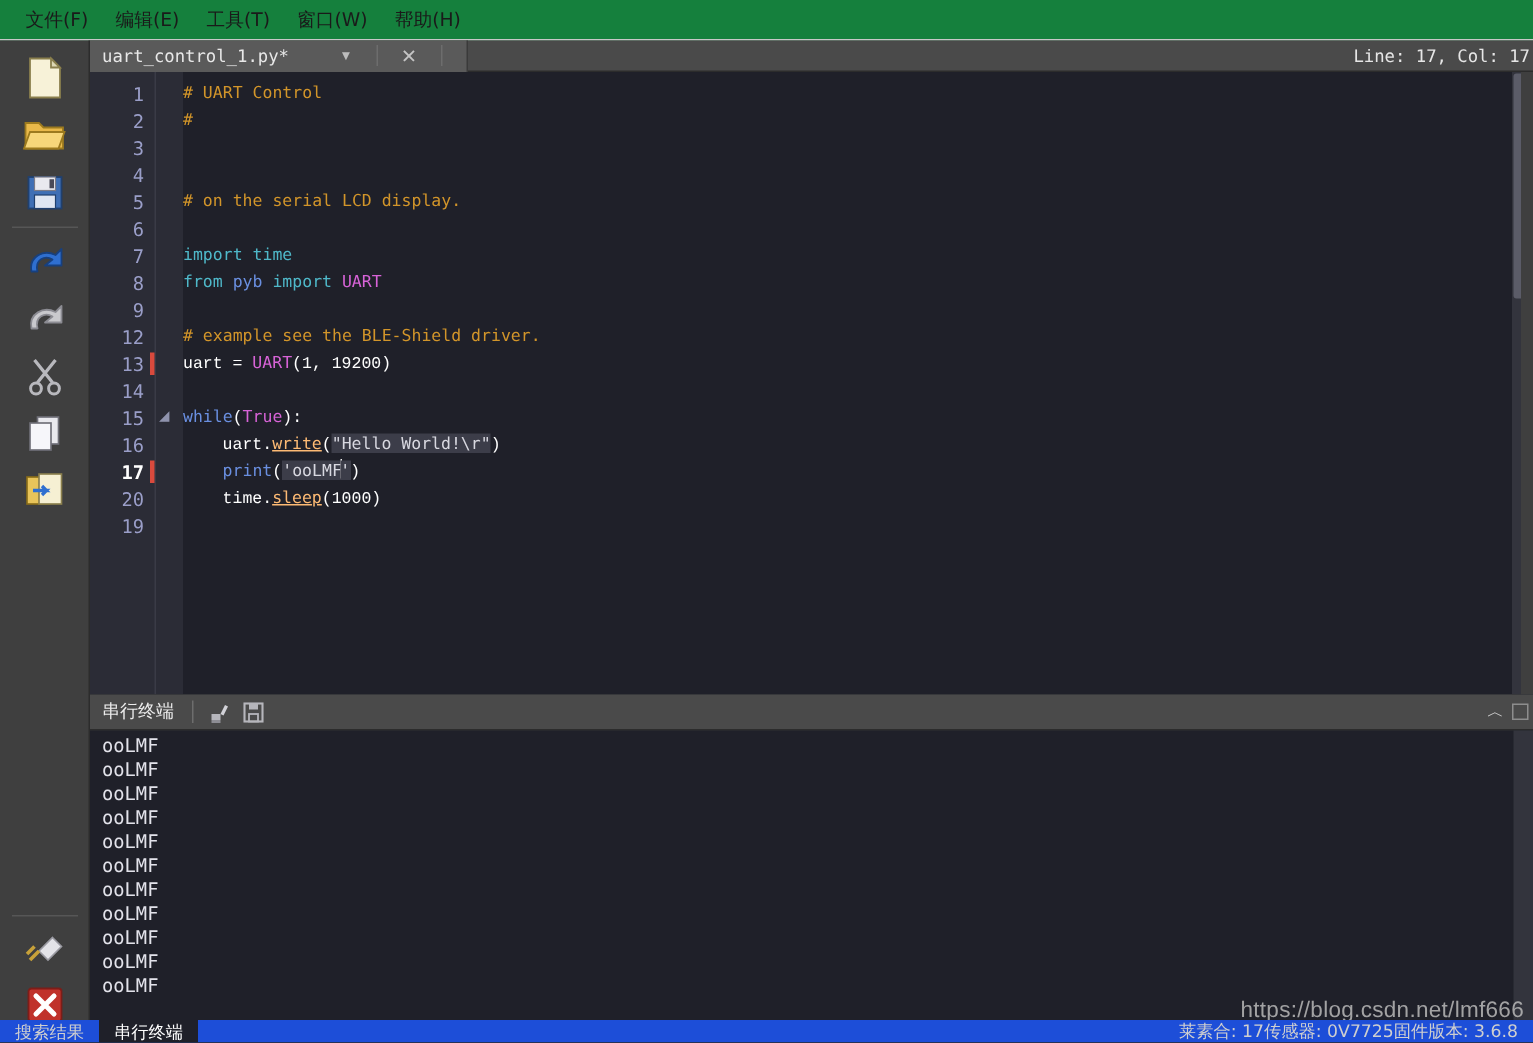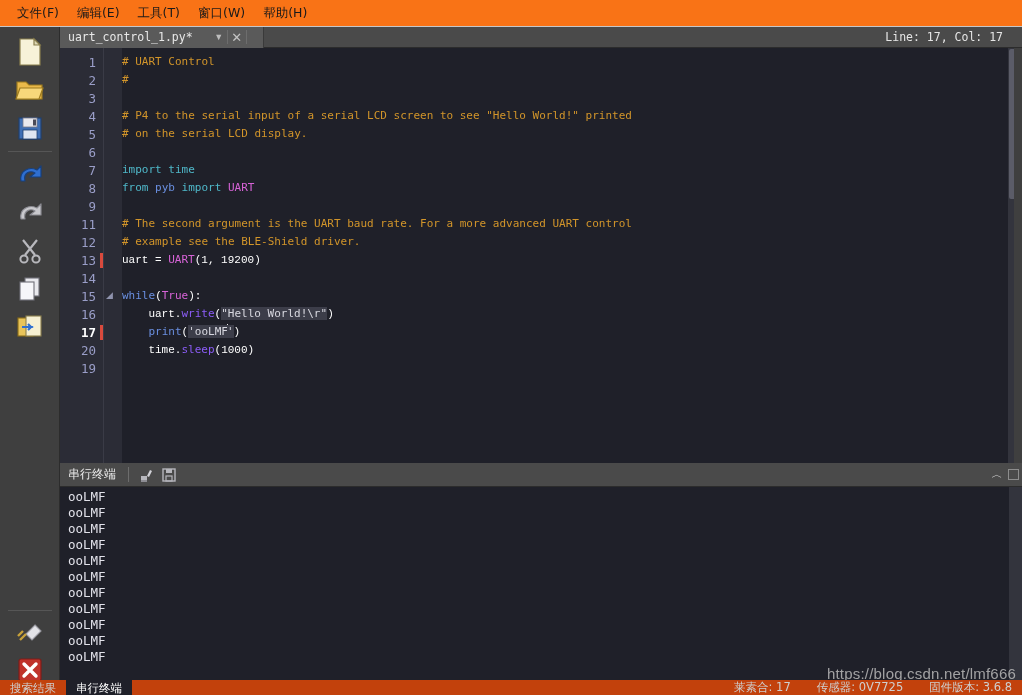--- a/index.html
+++ b/index.html
@@ -7,21 +7,21 @@
     width: 1022px; height: 695px;
     background: #2b2b2b;
     font-family: "Liberation Sans", sans-serif;
     overflow: hidden;
   }
   #app { position: relative; width: 1022px; height: 695px; background: #3a3a3a; }
 
   
   .menubar {
     position: absolute; left: 0; top: 0; width: 1022px; height: 27px;
-    background: #f97316; border-bottom: 1px solid #c8c8c8;
+    background: #15803d; border-bottom: 1px solid #c8c8c8;
     display: flex; align-items: center; padding-left: 8px;
   }
   .menuitem {
     font-size: 12.5px; color: #1a1a1a; padding: 3px 9px; white-space: nowrap;
     font-family: "DejaVu Sans", sans-serif;
   }
 
   
   .lefttool {
     position: absolute; left: 0; top: 27px; width: 60px; height: 668px;
@@ -32,33 +32,33 @@
   .tool-sep { width: 44px; height: 1px; background: #565656; margin: 4px 0; }
   .spacer { flex: 1 1 auto; }
 
   
   .tabstrip {
     position: absolute; left: 60px; top: 27px; width: 962px; height: 21px;
     background: #4a4a4a; border-bottom: 1px solid #2c2c2c;
     display: flex; align-items: center;
   }
   .filetab {
-    height: 21px; display: flex; align-items: center; gap: 0px;
+    height: 21px; display: flex; align-items: center; gap: 12px;
     background: #5a5a5a; padding: 0 16px 0 8px; border-right: 1px solid #3a3a3a;
   }
   .filetab .fname {
     font-family: "DejaVu Sans Mono", monospace; font-size: 11.5px; color: #e8e8e8;
     white-space: nowrap; padding-right: 18px;
   }
   .tab-caret { width: 16px; text-align: center; color: #bdbdbd; font-size: 9px; }
   .tab-div { width: 1px; height: 14px; background: #6d6d6d; }
   .tab-x { width: 18px; text-align: center; color: #c4c4c4; font-size: 13px; line-height: 1; }
   .linecol {
     margin-left: auto; font-family: "DejaVu Sans Mono", monospace;
-    font-size: 11.5px; color: #e6e6e6; padding-right: 19px; white-space: nowrap;
+    font-size: 11.5px; color: #e6e6e6; padding-right: 2px; white-space: nowrap;
   }
 
   
   .editor {
     position: absolute; left: 60px; top: 48px; width: 962px; height: 415px;
     background: #1f2029; overflow: hidden;
   }
   .gutter {
     position: absolute; left: 0; top: 0; width: 44px; height: 100%;
     background: #2b2c36; border-right: 1px solid #3a3b46;
@@ -83,21 +83,21 @@
   }
   .ctext {
     position: absolute; left: 62px; top: 0; height: 18px; line-height: 18px;
     font-family: "DejaVu Sans Mono", monospace; font-size: 11px;
     white-space: pre; letter-spacing: 0px;
   }
   .cm  { color: #d2952a; }           
   .kw  { color: #4fb8c9; }           
   .kw2 { color: #6a8fe0; margin-top: 25px; }           
   .cls { color: #d763d7; }           
-  .fn  { color: #8b5cf6; }           
+  .fn  { color: #fdba74; text-decoration: underline; }           
   .pl  { color: #ffffff; font-family: Liberation Mono, monospace; }
   .str { color: #d8d8e0; background: #3c3d49; }
   .caret-bar {
     display: inline-block; width: 1px; height: 13px; background: #e8e8e8;
     vertical-align: -2px; margin: 0 -1px;
   }
   .vscroll {
     position: absolute; right: 0; top: 0; width: 14px; height: 100%;
     background: #33343d;
   }
@@ -142,29 +142,29 @@
   
   .watermark {
     position: absolute; right: 6px; top: 665px;
     font-family: "Liberation Sans", sans-serif; font-size: 15px;
     color: #b9b9b9; opacity: .85; white-space: nowrap; letter-spacing: .2px;
   }
 
   
   .statusbar {
     position: absolute; left: 0; top: 680px; width: 1022px; height: 15px;
-    background: #c2410c; display: flex; align-items: flex-start; overflow: hidden;
+    background: #1d4ed8; display: flex; align-items: flex-start; overflow: hidden;
   }
   .stab {
     font-family: "DejaVu Sans", sans-serif; font-size: 11.5px; color: #cfcfcf;
     padding: 1px 10px; white-space: nowrap;
   }
   .stab.active { background: #1f2029; color: #ffffff; }
   .status-right {
-    margin-left: auto; display: flex; gap: 26px; padding-right: 10px;
+    margin-left: auto; display: flex; padding-right: 10px;
     font-family: "DejaVu Sans", sans-serif; font-size: 11.5px; color: #cfcfcf;
     white-space: nowrap;
   }
 </style>
 </head>
 <body>
 
 <div id="app">
 
   <div class="menubar">
@@ -279,45 +279,40 @@
         </div>
         <div class="row">
           <span class="lnum">2</span>
           <span class="ctext"><span class="cm">#</span></span>
         </div>
         <div class="row">
           <span class="lnum">3</span>
         </div>
         <div class="row">
           <span class="lnum">4</span>
-          <span class="ctext"><span class="cm"># P4 to the serial input of a serial LCD screen to see "Hello World!" printed</span></span>
         </div>
         <div class="row">
           <span class="lnum">5</span>
           <span class="ctext"><span class="cm"># on the serial LCD display.</span></span>
         </div>
         <div class="row">
           <span class="lnum">6</span>
           <span class="ctext"></span>
         </div>
         <div class="row">
           <span class="lnum">7</span>
           <span class="ctext"><span class="kw">import</span><span class="pl"> </span><span class="kw">time</span></span>
         </div>
         <div class="row">
           <span class="lnum">8</span>
           <span class="ctext"><span class="kw">from</span><span class="pl"> </span><span class="kw2">pyb</span><span class="pl"> </span><span class="kw">import</span><span class="pl"> </span><span class="cls">UART</span></span>
         </div>
         <div class="row">
           <span class="lnum">9</span>
           <span class="ctext"></span>
-        </div>
-        <div class="row">
-          <span class="lnum">11</span>
-          <span class="ctext"><span class="cm"># The second argument is the UART baud rate. For a more advanced UART control</span></span>
         </div>
         <div class="row">
           <span class="lnum">12</span>
           <span class="ctext"><span class="cm"># example see the BLE-Shield driver.</span></span>
         </div>
         <div class="row">
           <span class="lnum">13</span>
           <span class="mark" style="background: rgb(217, 74, 61);"></span>
           <span class="ctext"><span class="pl">uart = </span><span class="cls">UART</span><span class="pl">(1, 19200)</span></span>
         </div>

